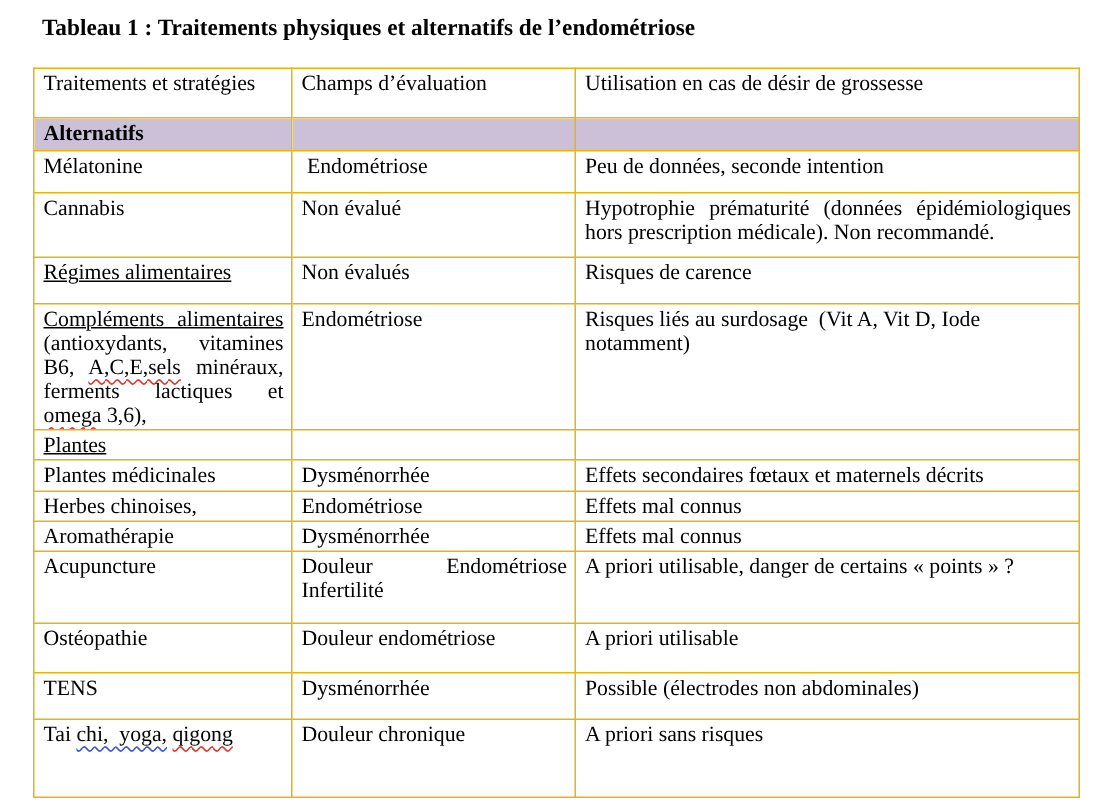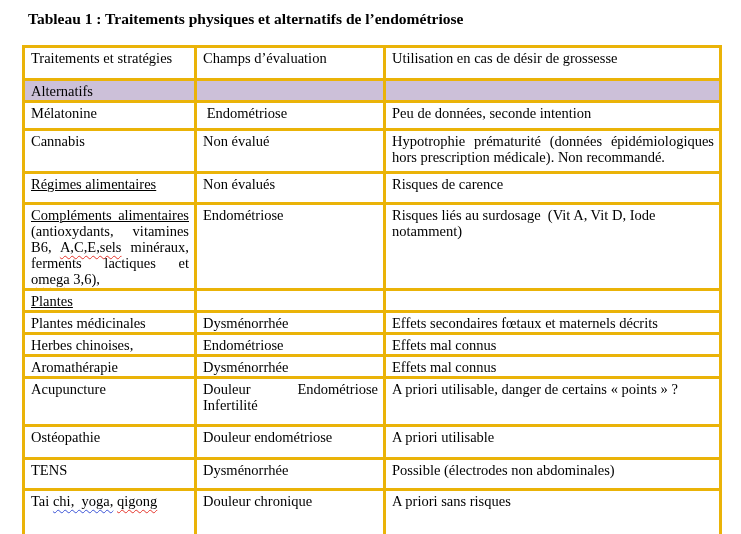--- a/index.html
+++ b/index.html
@@ -11,29 +11,29 @@
   .page{position:relative;width:587px;height:534px;}
   .doc-title{
     position:absolute;left:28px;top:10px;
     font-size:15.5px;font-weight:bold;white-space:nowrap;
   }
   table.tt{
     position:absolute;left:22px;top:45px;
     width:697px;border-collapse:collapse;table-layout:fixed;
   }
   table.tt td{
-    border:3px solid #eab308;
+    border:1px solid #eab308;
     vertical-align:top;
     padding:2px 5px 1px 6px;
     font-size:14.5px;line-height:16px;
     overflow:hidden;
   }
   tr.sec td{
     background:var(--section-bg,#ccc0d9);
-    font-weight:normal;
+    font-weight:bold;
   }
   .just{text-align:justify;}
   .pre{white-space:pre-wrap;}
   .u{text-decoration:underline;text-decoration-thickness:1px;}
   .wr{
     text-decoration-line:underline;text-decoration-style:wavy;
     text-decoration-color:var(--spellcheck-red,#e5352b);
     text-decoration-thickness:1px;text-underline-offset:3px;
     text-decoration-skip-ink:none;
   }

